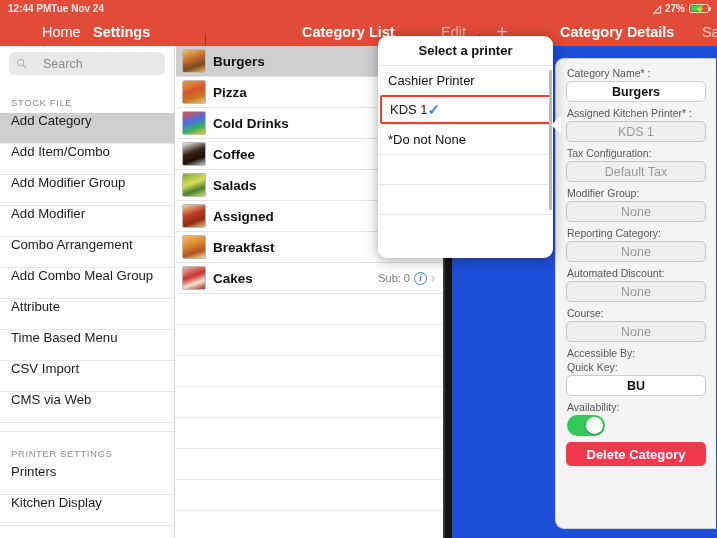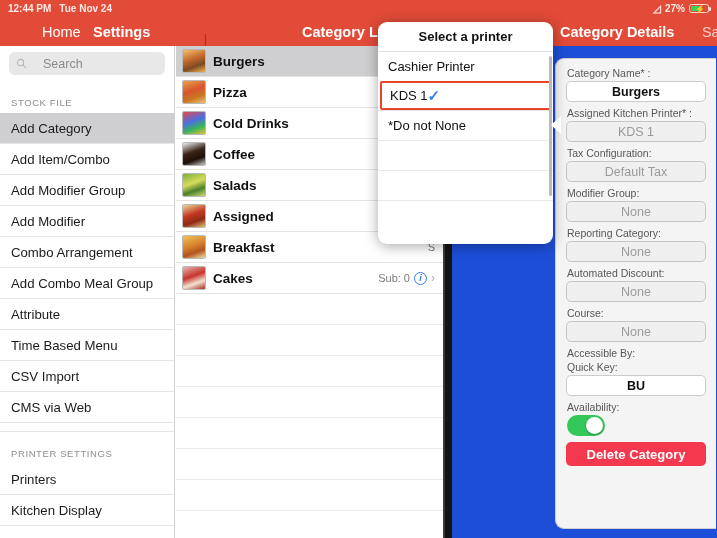--- a/index.html
+++ b/index.html
@@ -15,21 +15,21 @@
   
   #topbar {
     position:absolute; left:0; top:0; width:717px; height:46px;
     background:#e24b38;
   }
   #statusbar {
     position:absolute; left:0; top:0; width:717px; height:17px;
     color:#ffe9e5; font-size:10px; font-weight:bold;
     display:flex; align-items:center;
   }
-  #status-left { position:absolute; left:8px; display:flex; gap:8px; align-items:flex-start; }
+  #status-left { position:absolute; left:8px; display:flex; align-items:flex-start; }
   #status-right { position:absolute; right:8px; display:flex; gap:4px; align-items:center; }
   .wifi-glyph { font-size:10px; color:#ffe9e5; line-height:1; }
   .batt {
     width:20px; height:9px; border:1.2px solid #ffd9d2; border-radius:2.5px;
     position:relative; display:inline-block;
   }
   .batt::after {
     content:""; position:absolute; right:-3px; top:2.2px;
     width:1.6px; height:4px; background:#ffd9d2; border-radius:0 1px 1px 0;
   }
@@ -70,21 +70,21 @@
     display:flex; align-items:center; padding:0 7px; gap:16px;
   }
   .search-ico { width:11px; height:11px; flex:0 0 auto; opacity:.55; }
   #search-placeholder { font-size:12.5px; color:#8b8b8f; }
 
   .sect-header {
     font-size:9.5px; letter-spacing:.6px; color:#8d8d92;
     padding:16px 11px 5px 11px; text-transform:uppercase;
   }
   .side-row {
-    height:31px; display:flex; align-items:center; padding:0 11px;
+    height:31px; display:flex; padding:0 11px;
     font-size:13.2px; color:#1b1b1b; border-bottom:1px solid #e6e6e6;
     background:#ffffff;
   }
   .side-row.selected { background:#cfcfd1; }
   .side-gap { height:9px; background:#fff; border-bottom:1px solid #e6e6e6; }
 
   
   #midpane {
     position:absolute; left:176px; top:46px; width:267px; height:492px;
     background:#ffffff; overflow:hidden;
@@ -148,21 +148,21 @@
     border-radius:50%; background:#fff; box-shadow:0 1px 2px rgba(0,0,0,.3);
   }
   #delete-btn {
     margin-top:6px; height:24px; border-radius:5px; background:#f4384e;
     color:#fff; font-size:13px; font-weight:bold;
     display:flex; align-items:center; justify-content:center;
   }
 
   
   #popover {
-    position:absolute; left:378px; top:22px; width:175px; height:222px;
+    position:absolute; left:378px; top:36px; width:175px; height:222px;
     background:#ffffff; border-radius:9px;
     box-shadow:0 2px 14px rgba(0,0,0,.35);
     overflow:hidden; z-index:40;
   }
   #pop-title {
     height:29px; display:flex; align-items:center; justify-content:center;
     font-size:13px; font-weight:bold; color:#111;
   }
   .pop-row {
     height:30px; display:flex; align-items:center; padding:0 10px;

